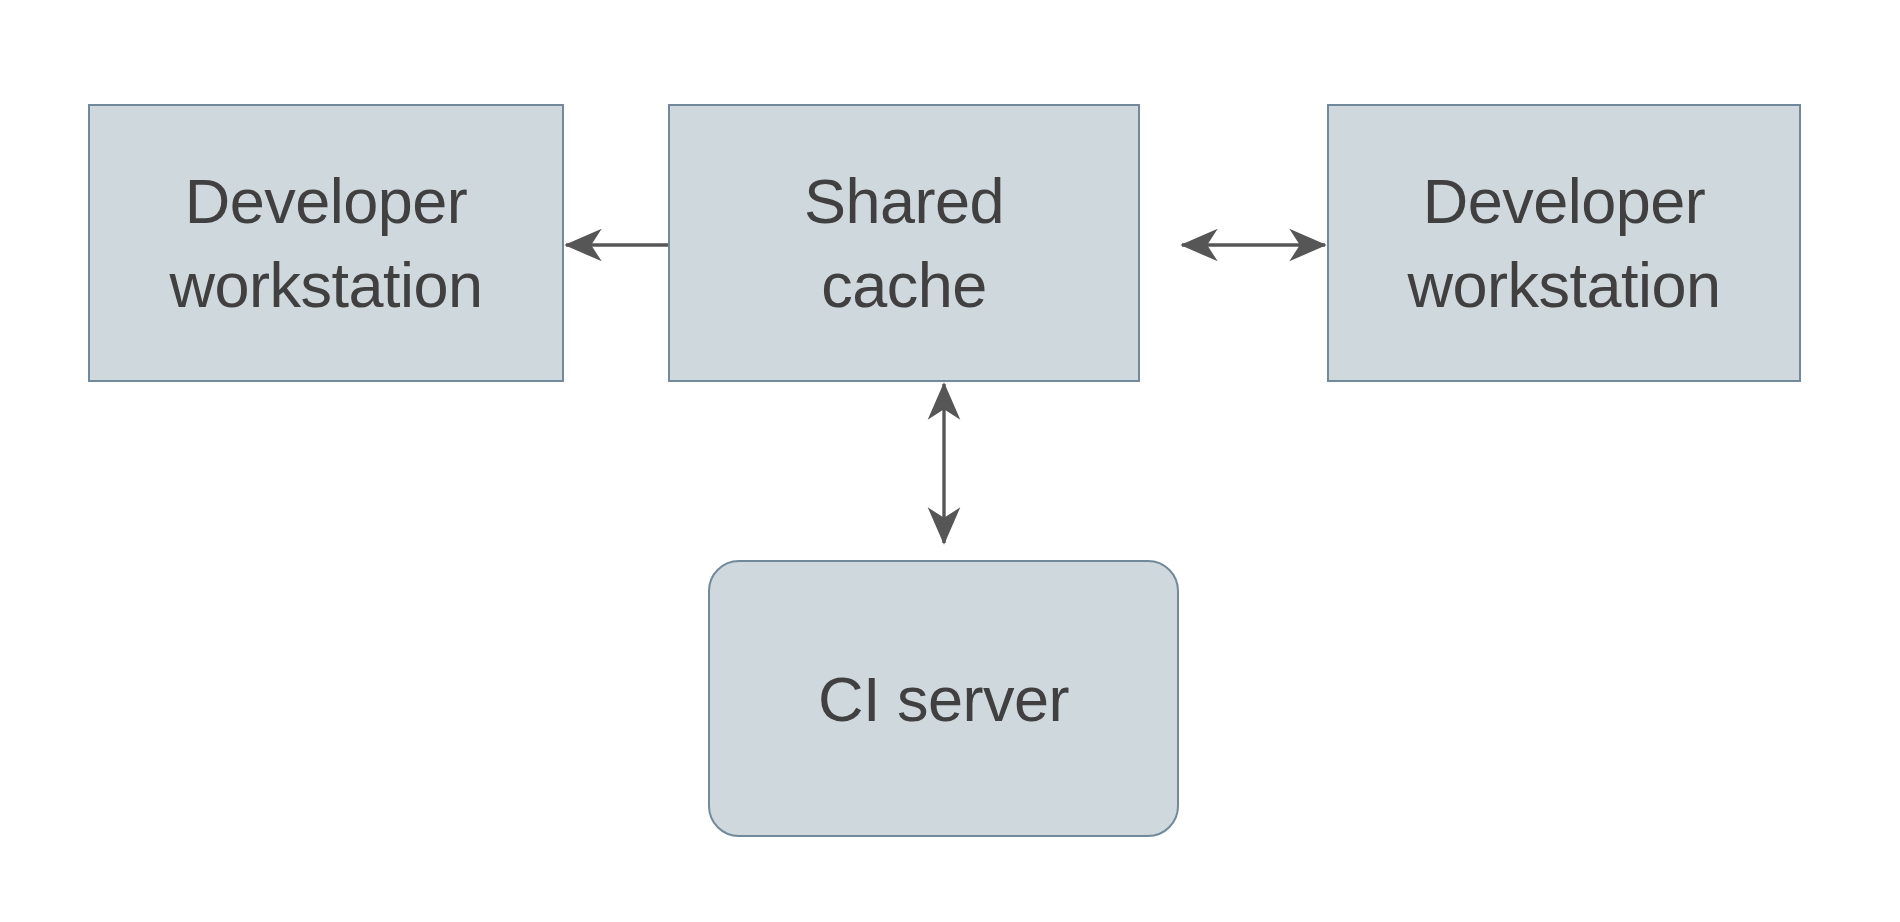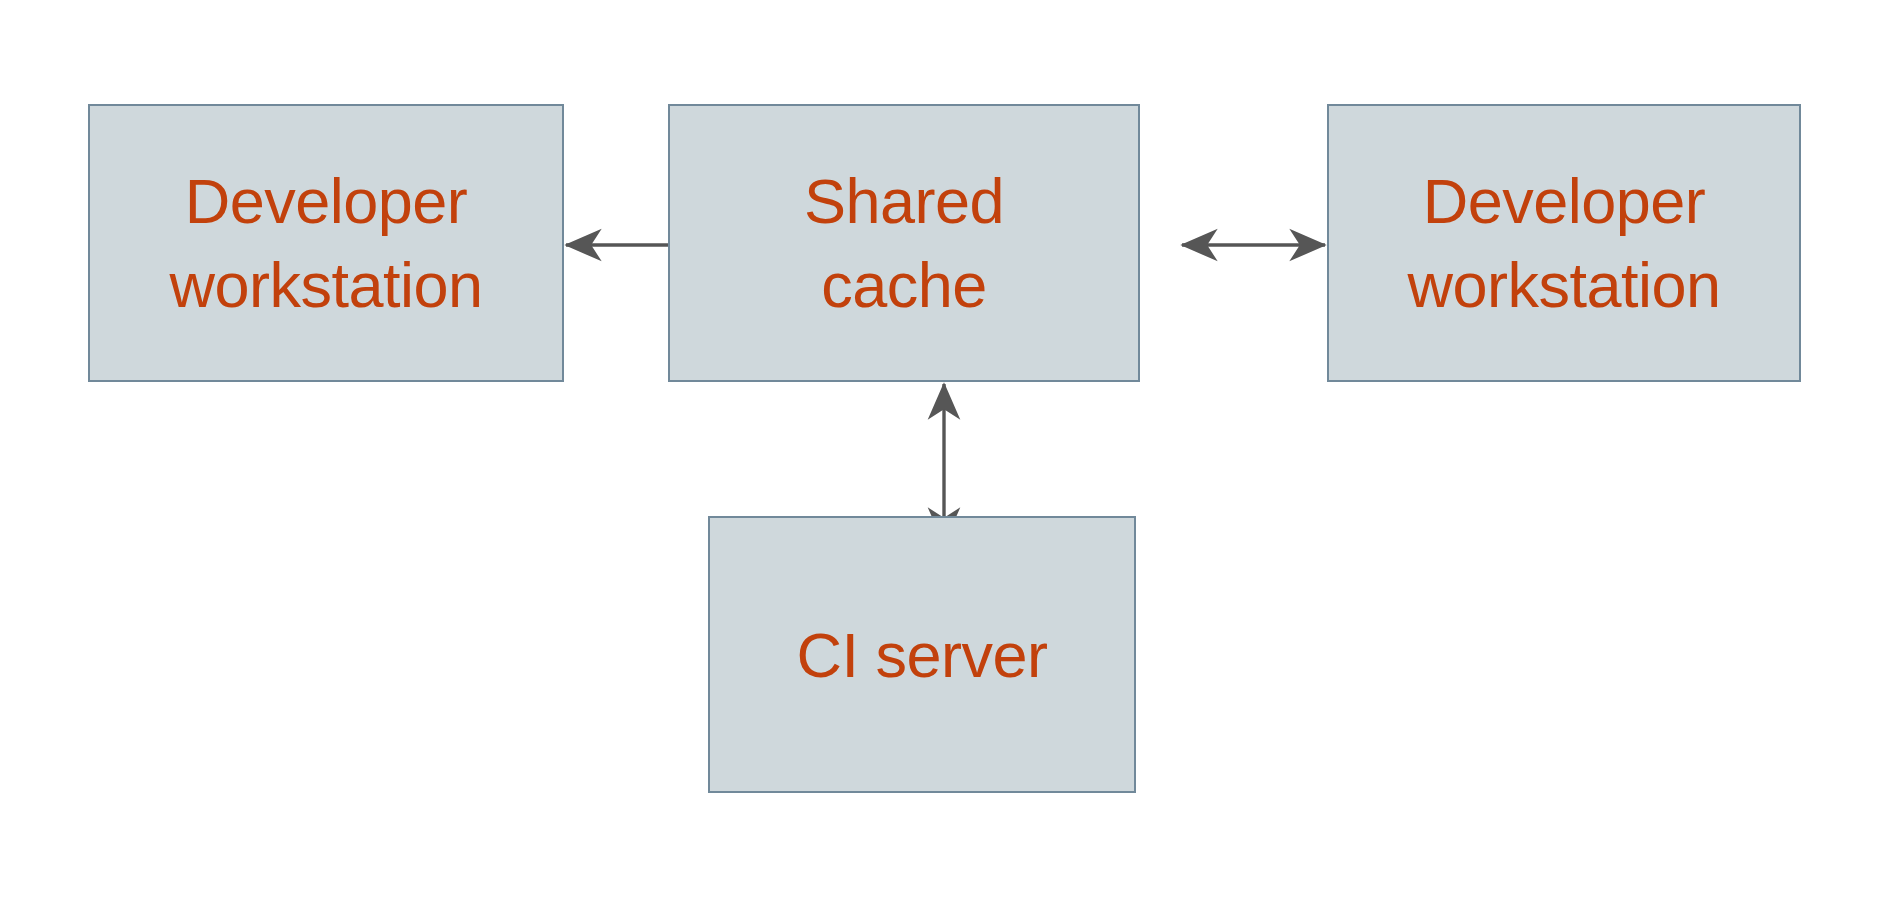--- a/index.html
+++ b/index.html
@@ -26,29 +26,29 @@
     border: 2px solid #71899A;
     display: flex;
     align-items: center;
     justify-content: center;
     text-align: center;
   }
   .node-label {
     font-family: "Liberation Sans", sans-serif;
     font-size: 63px;
     line-height: 84px;
-    color: #c2410c;
+    color: #404040;
     white-space: pre-line;
     letter-spacing: -0.5px;
     font-weight: 400;
   }
   #node-dev-left  { left: 88px;  top: 104px; width: 476px; height: 278px; }
   #node-shared    { left: 668px; top: 104px; width: 472px; height: 278px; }
   #node-dev-right { left: 1327px;top: 104px; width: 474px; height: 278px; }
-  #node-ci        { left: 708px; top: 516px; width: 428px; height: 277px; }
+  #node-ci        { left: 708px; top: 560px; width: 471px; height: 277px; border-radius: 31px; }
 
   .edge-layer {
     position: absolute;
     left: 0;
     top: 0;
     width: 1900px;
     height: 922px;
     pointer-events: none;
   }
 </style>

